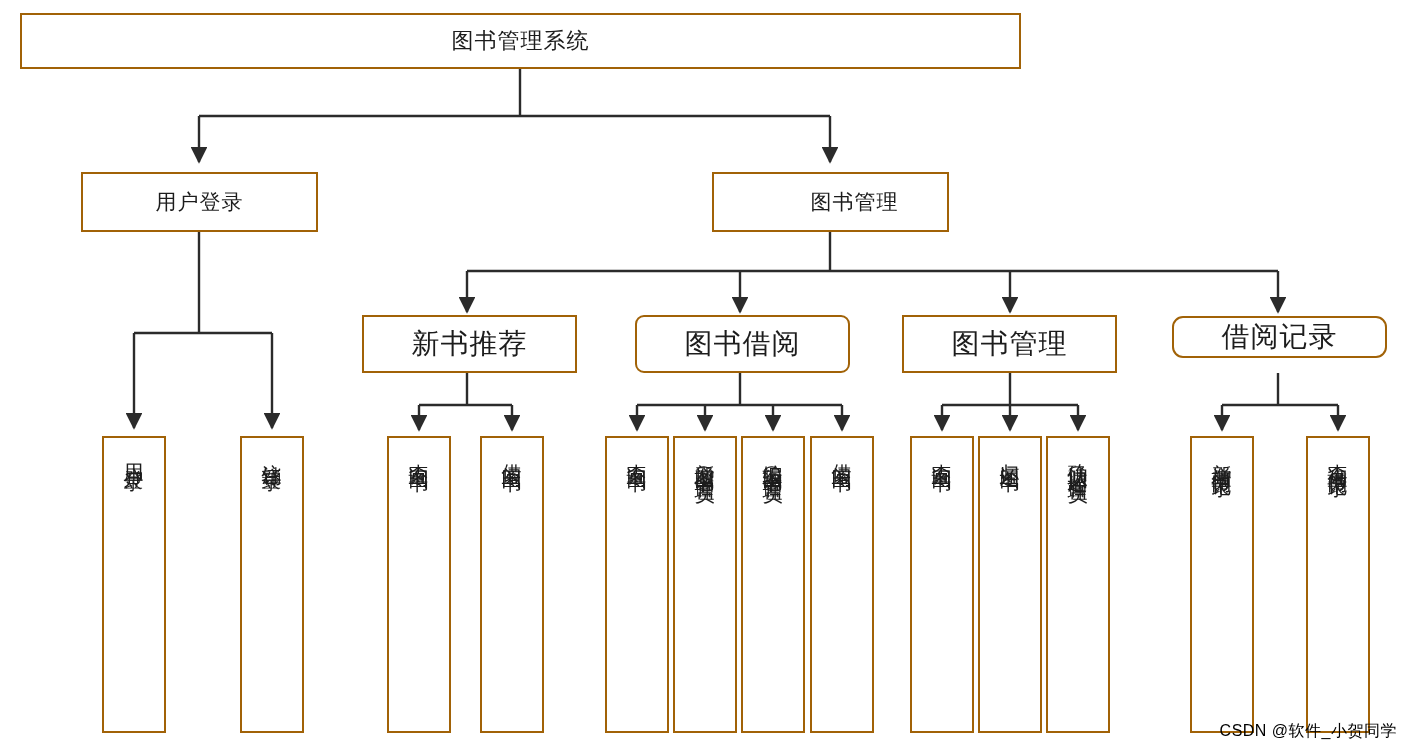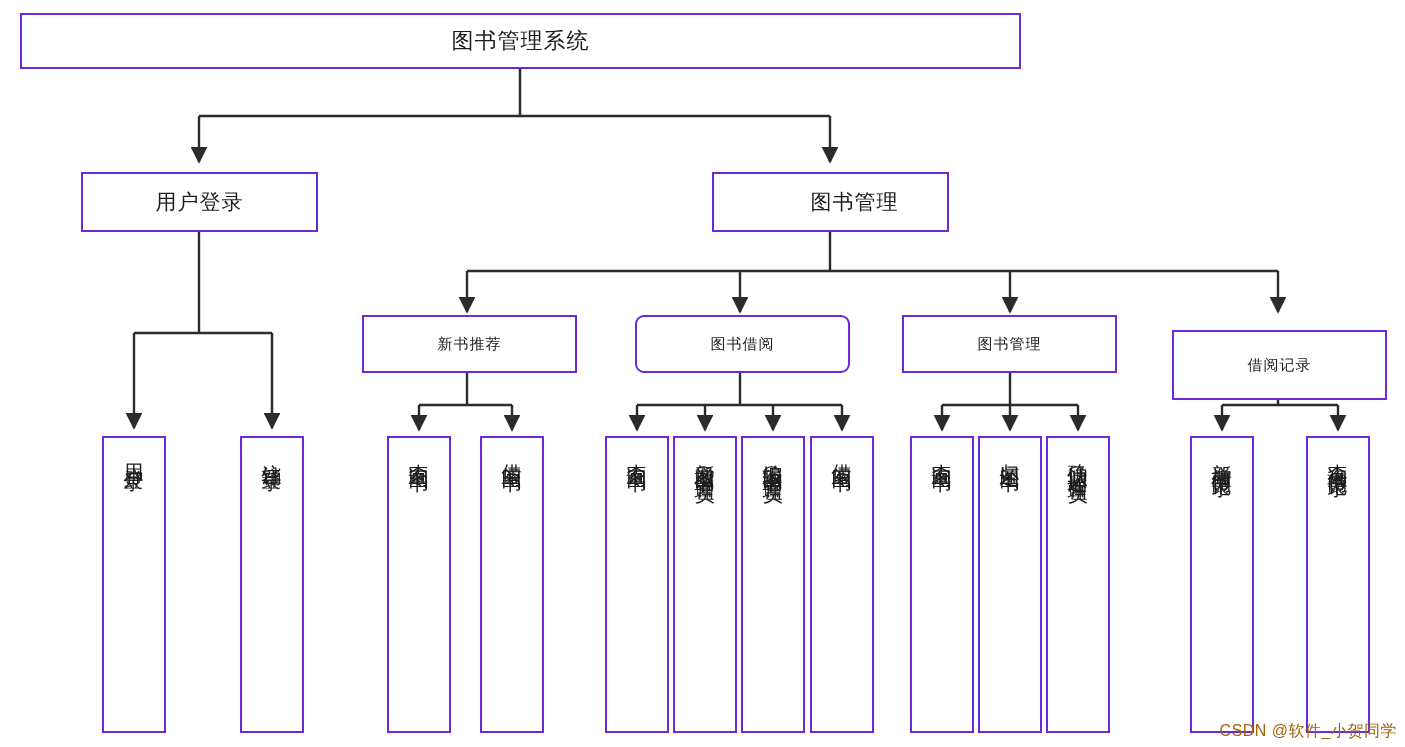--- a/index.html
+++ b/index.html
@@ -10,61 +10,61 @@
     font-family:"Liberation Sans","DejaVu Sans",sans-serif;
     overflow:hidden;
   }
   #diagram{position:relative;width:1405px;height:747px;}
   #edges{position:absolute;left:0;top:0;width:1405px;height:747px;}
 
   .node{
     position:absolute;
     box-sizing:border-box;
     background:#ffffff;
-    border:2px solid #6d28d9;
+    border:2px solid #a16207;
     display:flex;
     align-items:center;
     justify-content:center;
     color:#1c1c1c;
     line-height:1.18;
   }
   .node .lbl{
     display:block;
     text-align:center;
     white-space:pre;
   }
   
   .h .lbl{
     writing-mode:horizontal-tb;
     font-size:21px;
     letter-spacing:1px;
   }
   .node.root .lbl{font-size:22px;}
   .node.lvl2 .lbl{font-size:21px;}
-  .node.lvl3 .lbl{font-size:15px;text-align:right;}
+  .node.lvl3 .lbl{font-size:28px;text-align:right;}
 
   
   .v{
     align-items:flex-start;
     justify-content:center;
     padding-top:10px;
   }
   .v .lbl{
     writing-mode:vertical-rl;
     text-orientation:upright;
     font-size:20px;
     letter-spacing:3px;
     line-height:1;
   }
 
   #watermark{
     position:absolute;
     right:8px;bottom:5px;
     font-size:16px;
-    color:#a16207;
+    color:#000000;
     letter-spacing:0.5px;
     white-space:nowrap;
     pointer-events:none;
   }
 </style>
 </head>
 <body>
 
 <div id="diagram">
 
@@ -131,21 +131,21 @@
 
   <div class="node h lvl3" style="left:362px;top:315px;width:215px;height:58px;">
     <span class="lbl">新书推荐</span>
   </div>
   <div class="node h lvl3" style="left:635px;top:315px;width:215px;height:58px;border-radius:9px;">
     <span class="lbl">图书借阅</span>
   </div>
   <div class="node h lvl3" style="left:902px;top:315px;width:215px;height:58px;">
     <span class="lbl">图书管理</span>
   </div>
-  <div class="node h lvl3" style="left:1172px;top:330px;width:215px;height:70px;">
+  <div class="node h lvl3" style="left:1172px;top:316px;width:215px;height:42px;border-radius:11px;">
     <span class="lbl">借阅记录</span>
   </div>
 
   <div class="node v" style="left:102px;top:436px;width:64px;height:297px;">
     <span class="lbl">用户登录</span>
   </div>
   <div class="node v" style="left:240px;top:436px;width:64px;height:297px;">
     <span class="lbl">注销登录</span>
   </div>
 

